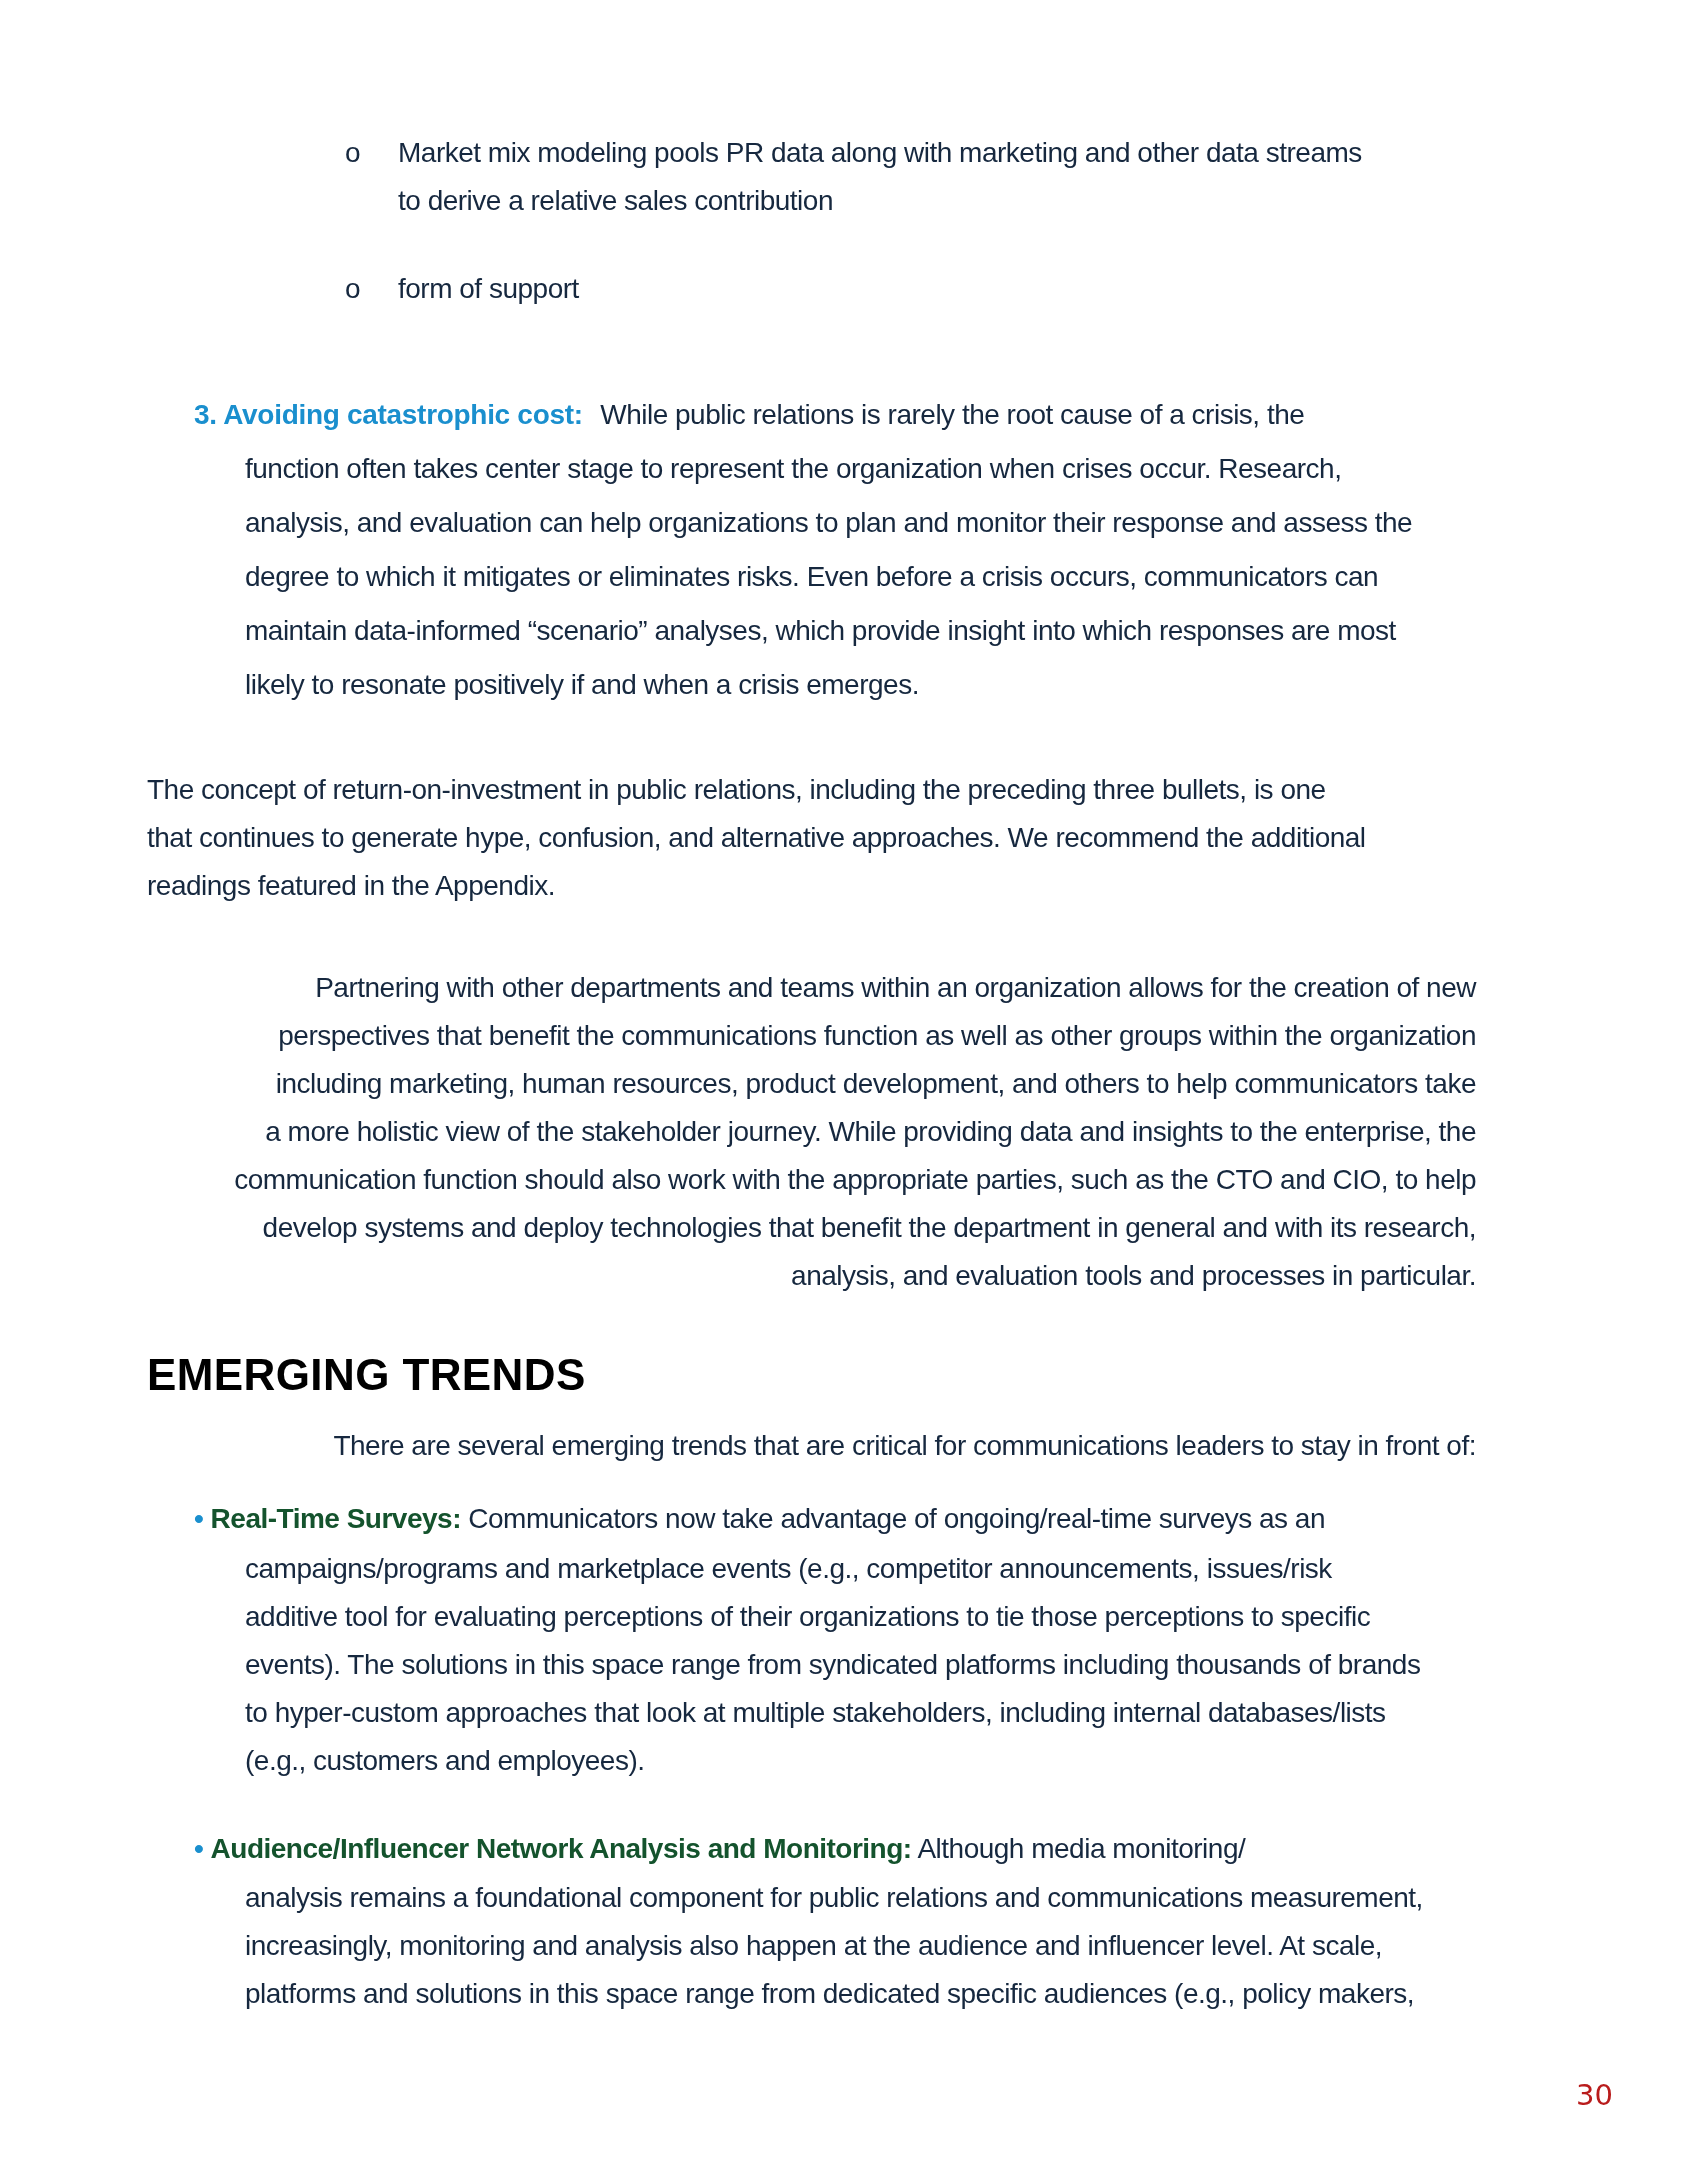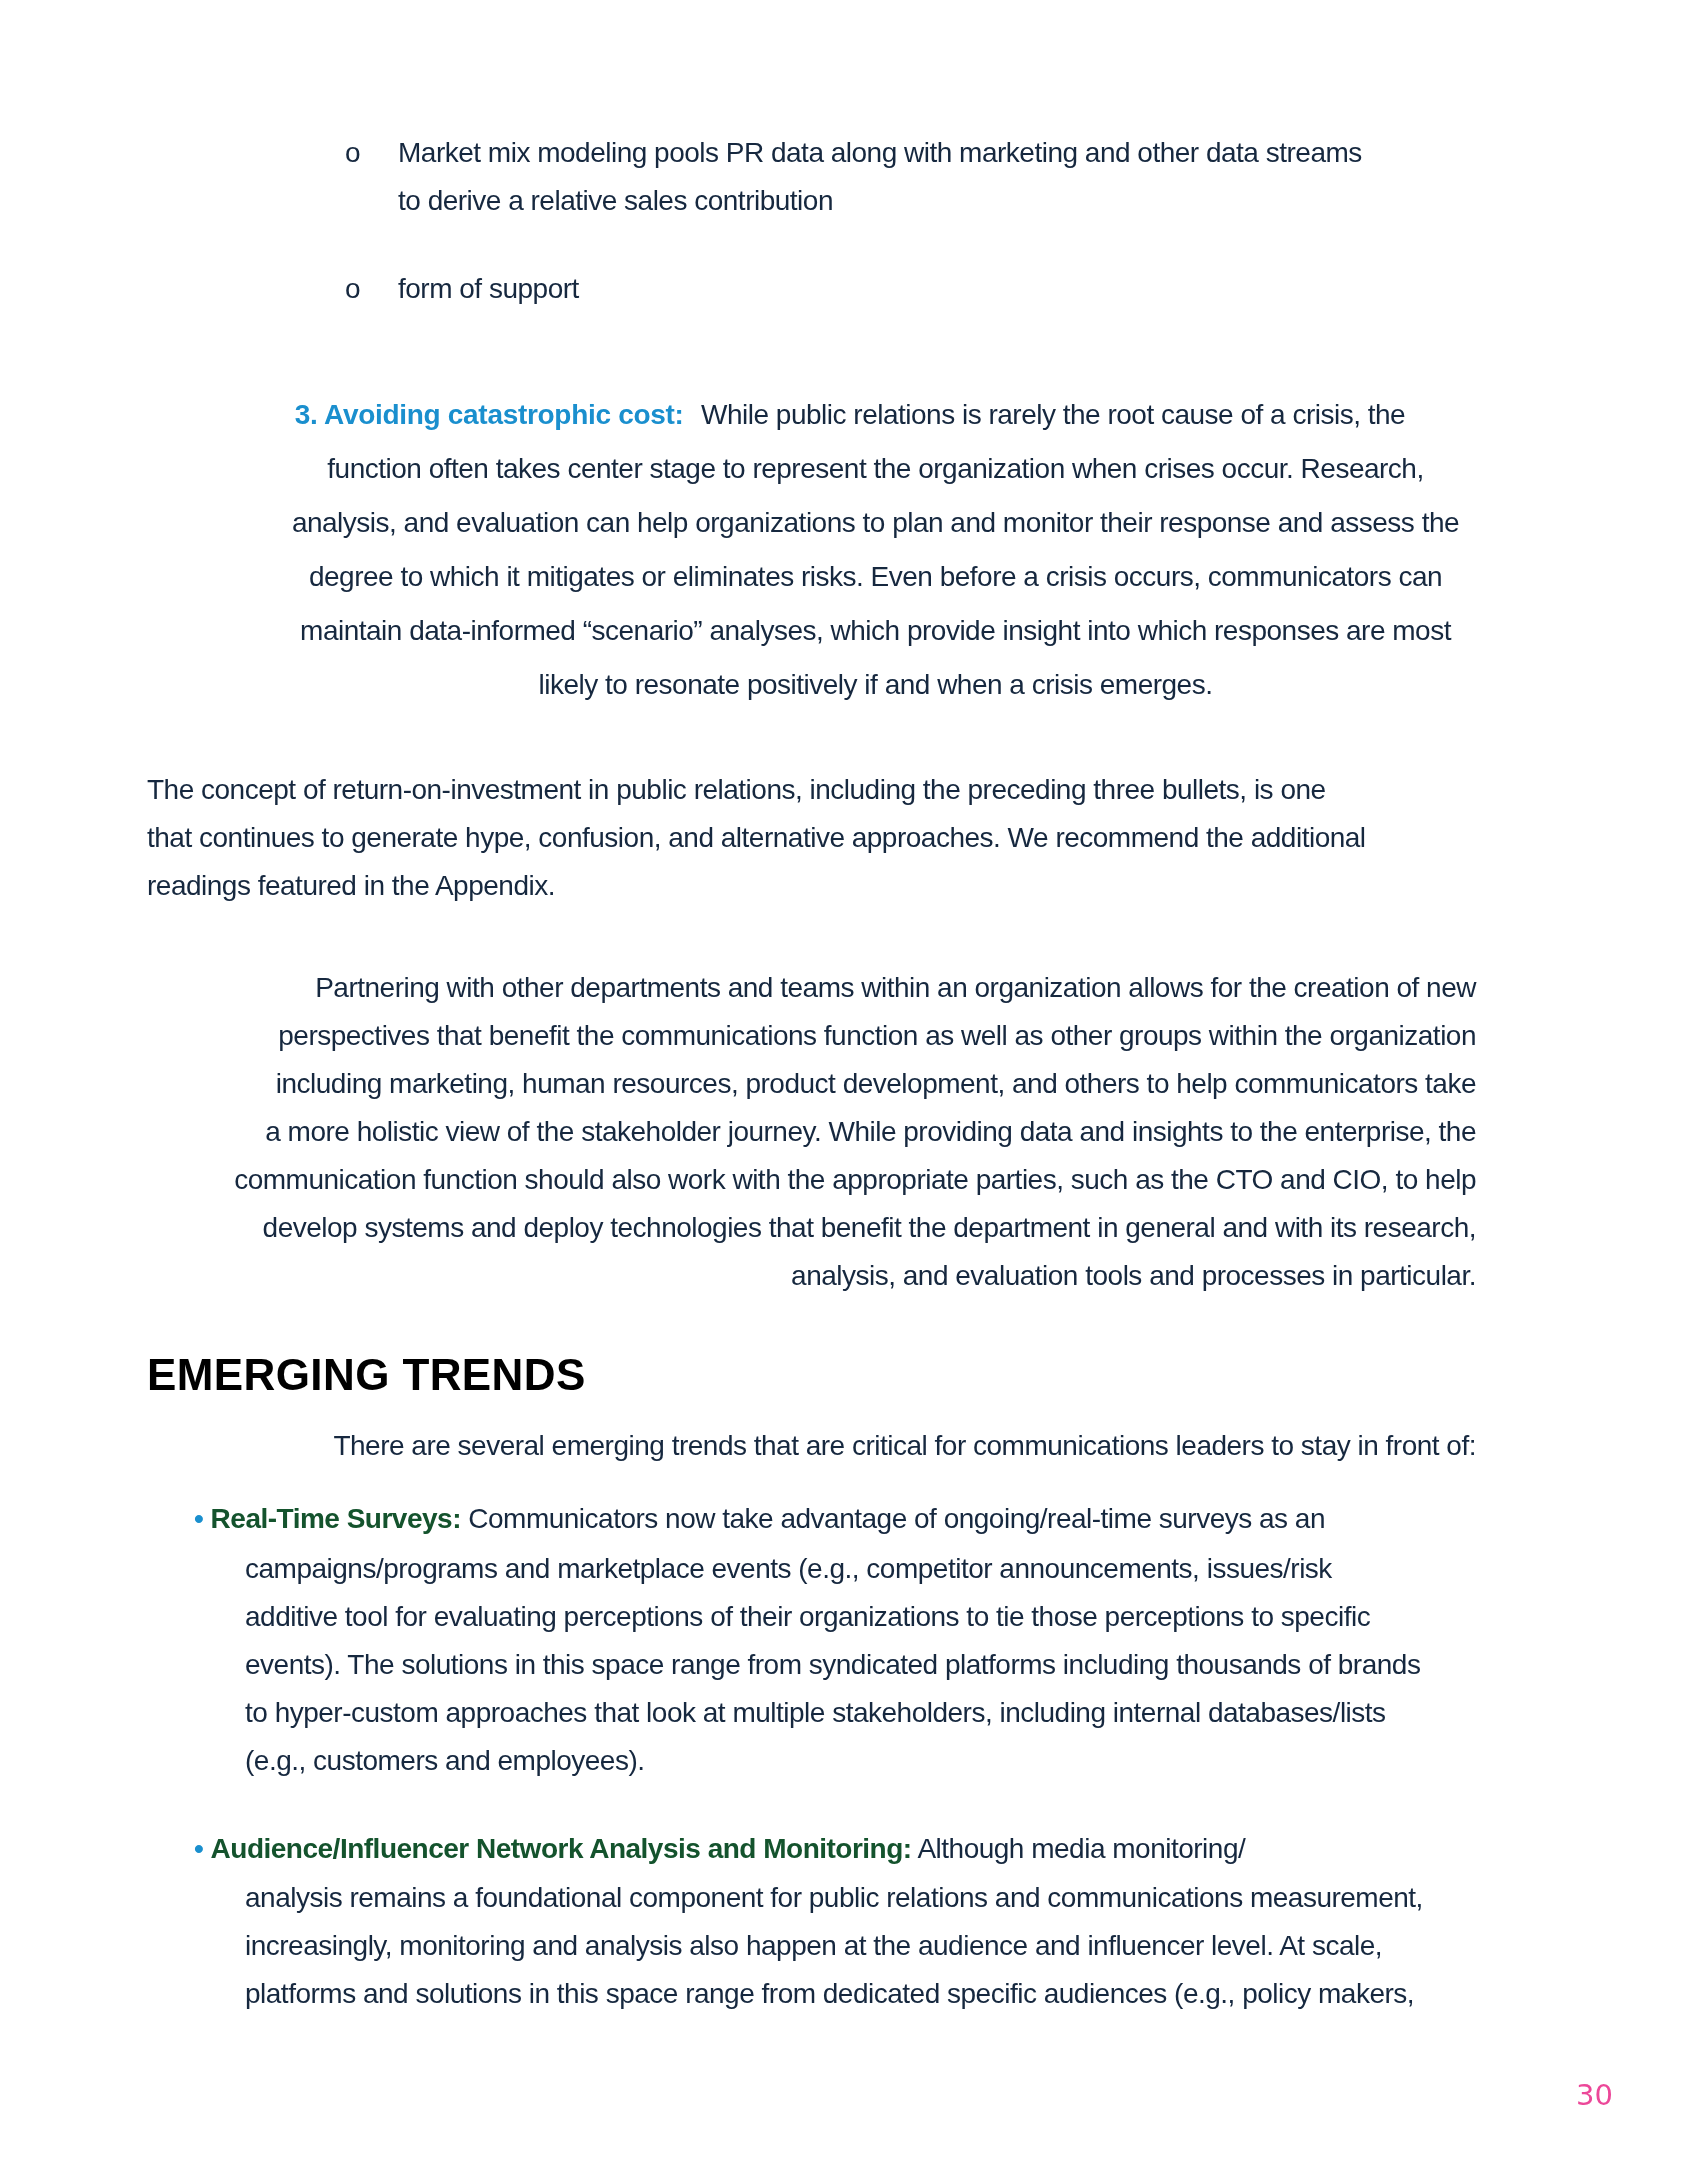--- a/index.html
+++ b/index.html
@@ -5,31 +5,31 @@
   html, body { margin: 0; padding: 0; background: #ffffff; }
   body {
     width: 1685px; height: 2181px; position: relative; overflow: hidden;
     font-family: "Liberation Sans", sans-serif;
     color: #1a2a44;
   }
   .txt { font-size: 28px; line-height: 48px; letter-spacing: -0.5px; color: #16283f; }
   .sub-item { position: absolute; left: 345px; width: 1133px; }
   .sub-item .marker { position: absolute; left: 0; top: 0; }
   .sub-item .body { margin-left: 53px; }
-  .num-item { position: absolute; left: 194px; width: 1312px; text-align: center; }
+  .num-item { position: absolute; left: 194px; width: 1312px; }
   .num-item .lead { color: #1a8fce; font-weight: bold; font-size: 28px; letter-spacing: -0.3px; }
   .num-item .rest { display: block; margin-left: 51px; line-height: 54px; }
   .num-item .first { line-height: 54px; }
   .para { position: absolute; left: 147px; width: 1329px; }
   .heading { position: absolute; left: 147px; top: 1350px; font-size: 44px; font-weight: bold; color: #000000; letter-spacing: 0.4px; }
   .trend { position: absolute; left: 194px; width: 1363px; }
   .trend .bullet { color: #1a8fce; font-weight: bold; }
   .trend .lead { color: #14532d; font-weight: bold; }
   .trend .indent { display: block; margin-left: 51px; }
-  .pagenum { position: absolute; left: 1576px; top: 2078px; font-size: 29px; color: #ec4899; font-family: "DejaVu Sans", sans-serif; }
+  .pagenum { position: absolute; left: 1576px; top: 2078px; font-size: 29px; color: #b91c1c; font-family: "DejaVu Sans", sans-serif; }
 </style>
 </head>
 <body>
 
 <div class="sub-item txt" style="top:129px;">
   <span class="marker">o</span>
   <div class="body">
     <div>Market mix modeling pools PR data along with marketing and other data streams</div>
     <div>to derive a relative sales contribution</div>
   </div>

